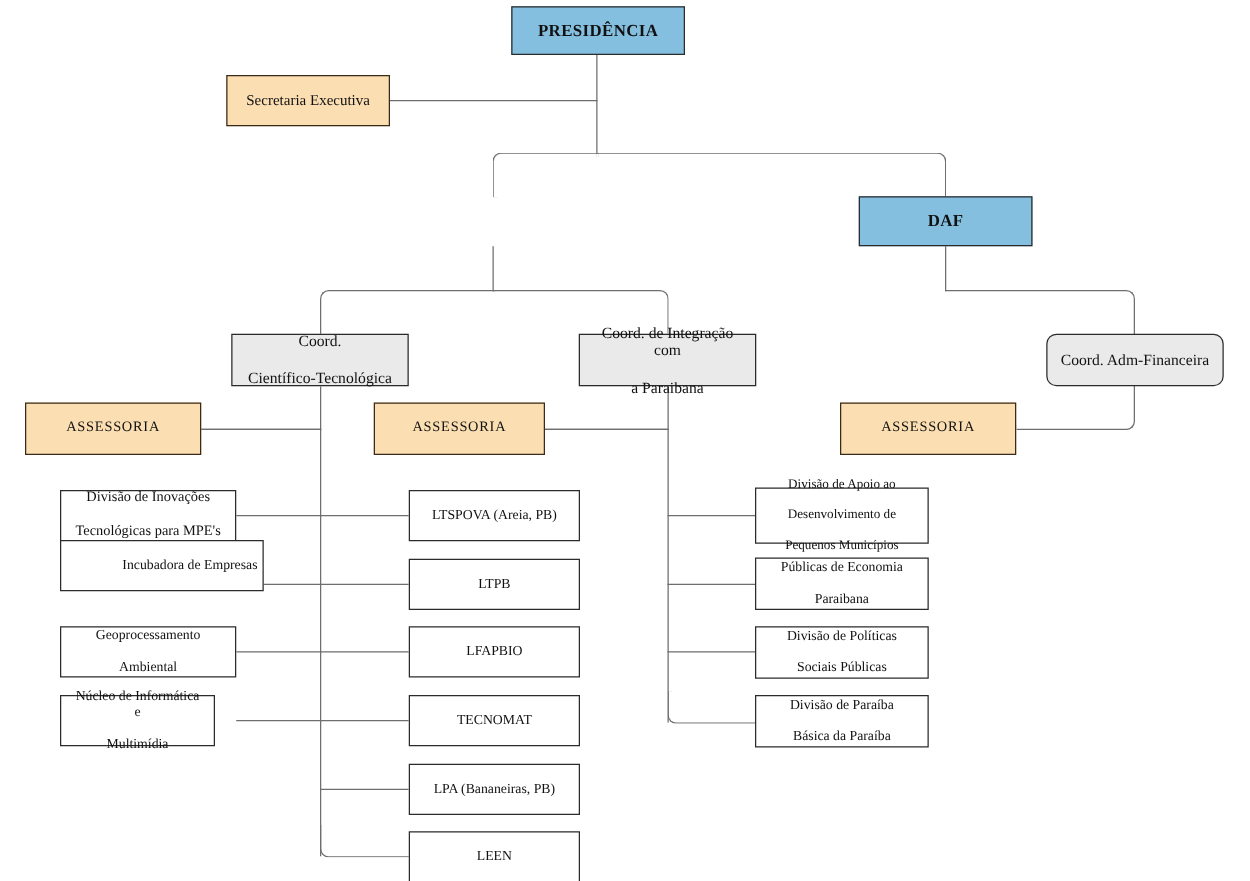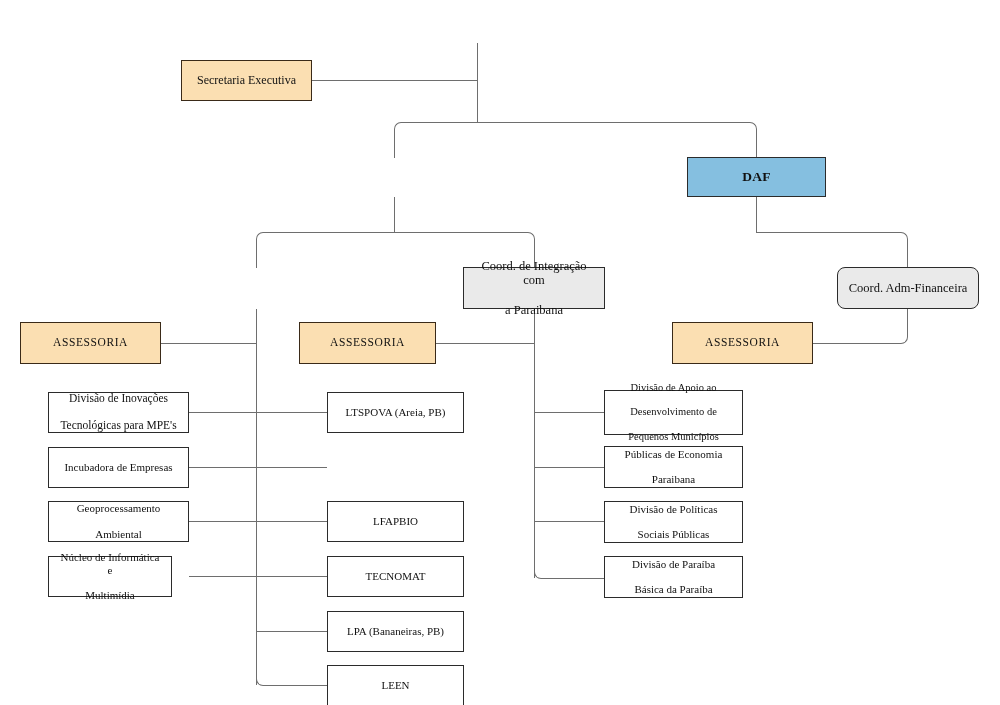--- a/index.html
+++ b/index.html
@@ -111,30 +111,39 @@
 
   <div class="ln v" style="left:534px;top:309px;height:269px;"></div>
   <div class="corner c-br" style="left:436px;top:343px;width:99px;height:0px;border-bottom-width:1.3px;border-right-width:0;border-radius:0;"></div>
   <div class="ln h" style="left:436px;top:343px;width:99px;"></div>
 
   <div class="ln h" style="left:534px;top:412px;width:70px;"></div>
   <div class="ln h" style="left:534px;top:467px;width:70px;"></div>
   <div class="ln h" style="left:534px;top:521px;width:70px;"></div>
   <div class="corner c-bl" style="left:534px;top:553px;width:70px;height:25px;"></div>
 
+  <div class="node blue" style="left:409px;top:5px;width:139px;height:39px;">
+    <span>PRESIDÊNCIA</span>
+  </div>
 
   <div class="node peach titlecase" style="left:181px;top:60px;width:131px;height:41px;">
     <span>Secretaria Executiva</span>
   </div>
 
 
   <div class="node blue" style="left:687px;top:157px;width:139px;height:40px;">
     <span>DAF</span>
   </div>
 
+  <div class="node gray" style="left:185px;top:267px;width:142px;height:42px;">
+    <span>
+      <span>Coord.</span><br>
+      <span>Científico-Tecnológica</span>
+    </span>
+  </div>
 
   <div class="node gray" style="left:463px;top:267px;width:142px;height:42px;">
     <span>
       <span>Coord. de Integração com</span><br>
       <span>a Paraibana</span>
     </span>
   </div>
 
   <div class="node gray rounded" style="left:837px;top:267px;width:142px;height:42px;">
     <span>Coord. Adm-Financeira</span>
@@ -151,38 +160,41 @@
   <div class="node peach" style="left:672px;top:322px;width:141px;height:42px;">
     <span>ASSESSORIA</span>
   </div>
 
   <div class="node white" style="left:48px;top:392px;width:141px;height:41px;">
     <span>
       <span>Divisão de Inovações</span><br>
       <span>Tecnológicas para MPE's</span>
     </span>
   </div>
-  <div class="node white big" style="left:48px;top:447px;width:141px;height:41px;">
+  <div class="node white big" style="left:48px;top:432px;width:163px;height:41px;justify-content:flex-end;">
     <span>Incubadora de Empresas</span>
   </div>
   <div class="node white big" style="left:48px;top:501px;width:141px;height:41px;">
     <span>
       <span>Geoprocessamento</span><br>
       <span>Ambiental</span>
     </span>
   </div>
   <div class="node white big" style="left:48px;top:556px;width:124px;height:41px;">
     <span>
       <span>Núcleo de Informática e</span><br>
       <span>Multimídia</span>
     </span>
   </div>
 
   <div class="node white big" style="left:327px;top:392px;width:137px;height:41px;">
     <span>LTSPOVA (Areia, PB)</span>
+  </div>
+  <div class="node white big" style="left:327px;top:447px;width:137px;height:41px;">
+    <span>LTPB</span>
   </div>
   <div class="node white big" style="left:327px;top:501px;width:137px;height:41px;">
     <span>LFAPBIO</span>
   </div>
   <div class="node white big" style="left:327px;top:556px;width:137px;height:41px;">
     <span>TECNOMAT</span>
   </div>
   <div class="node white big" style="left:327px;top:611px;width:137px;height:41px;">
     <span>LPA (Bananeiras, PB)</span>
   </div>

